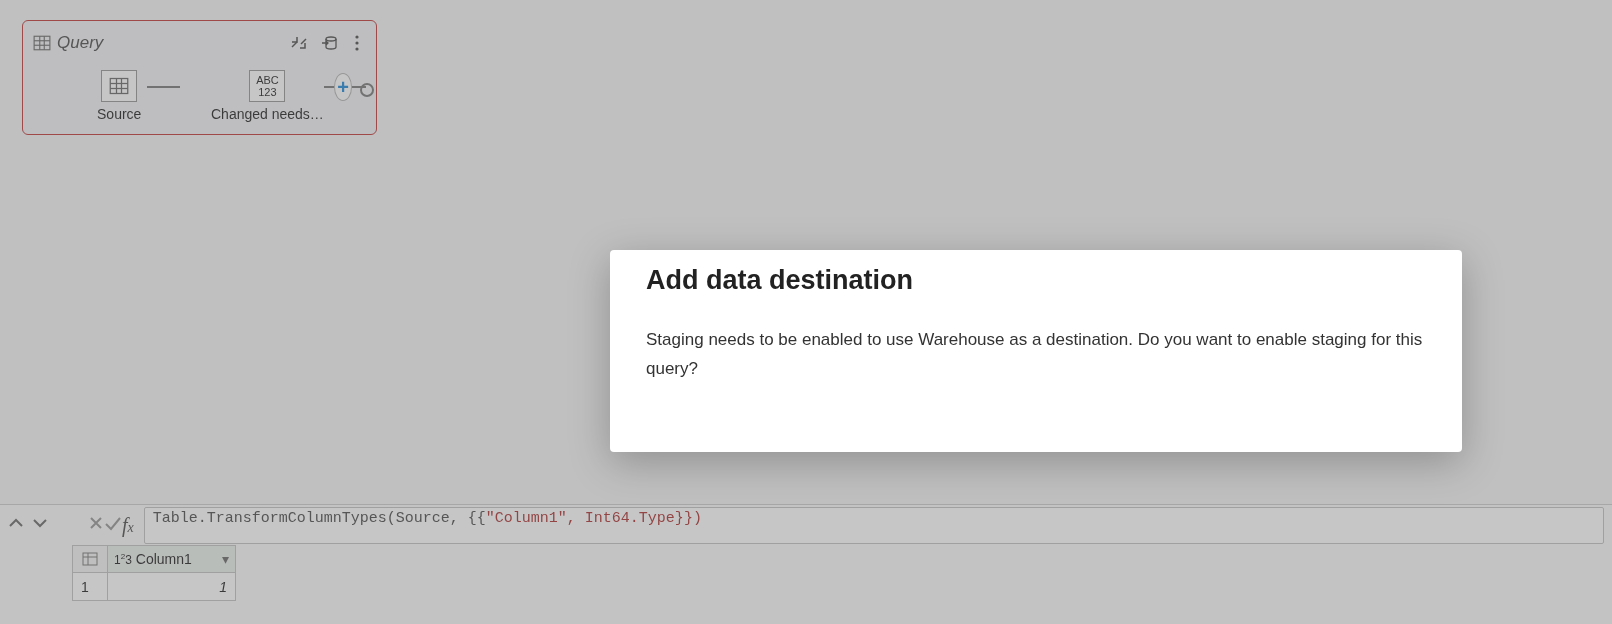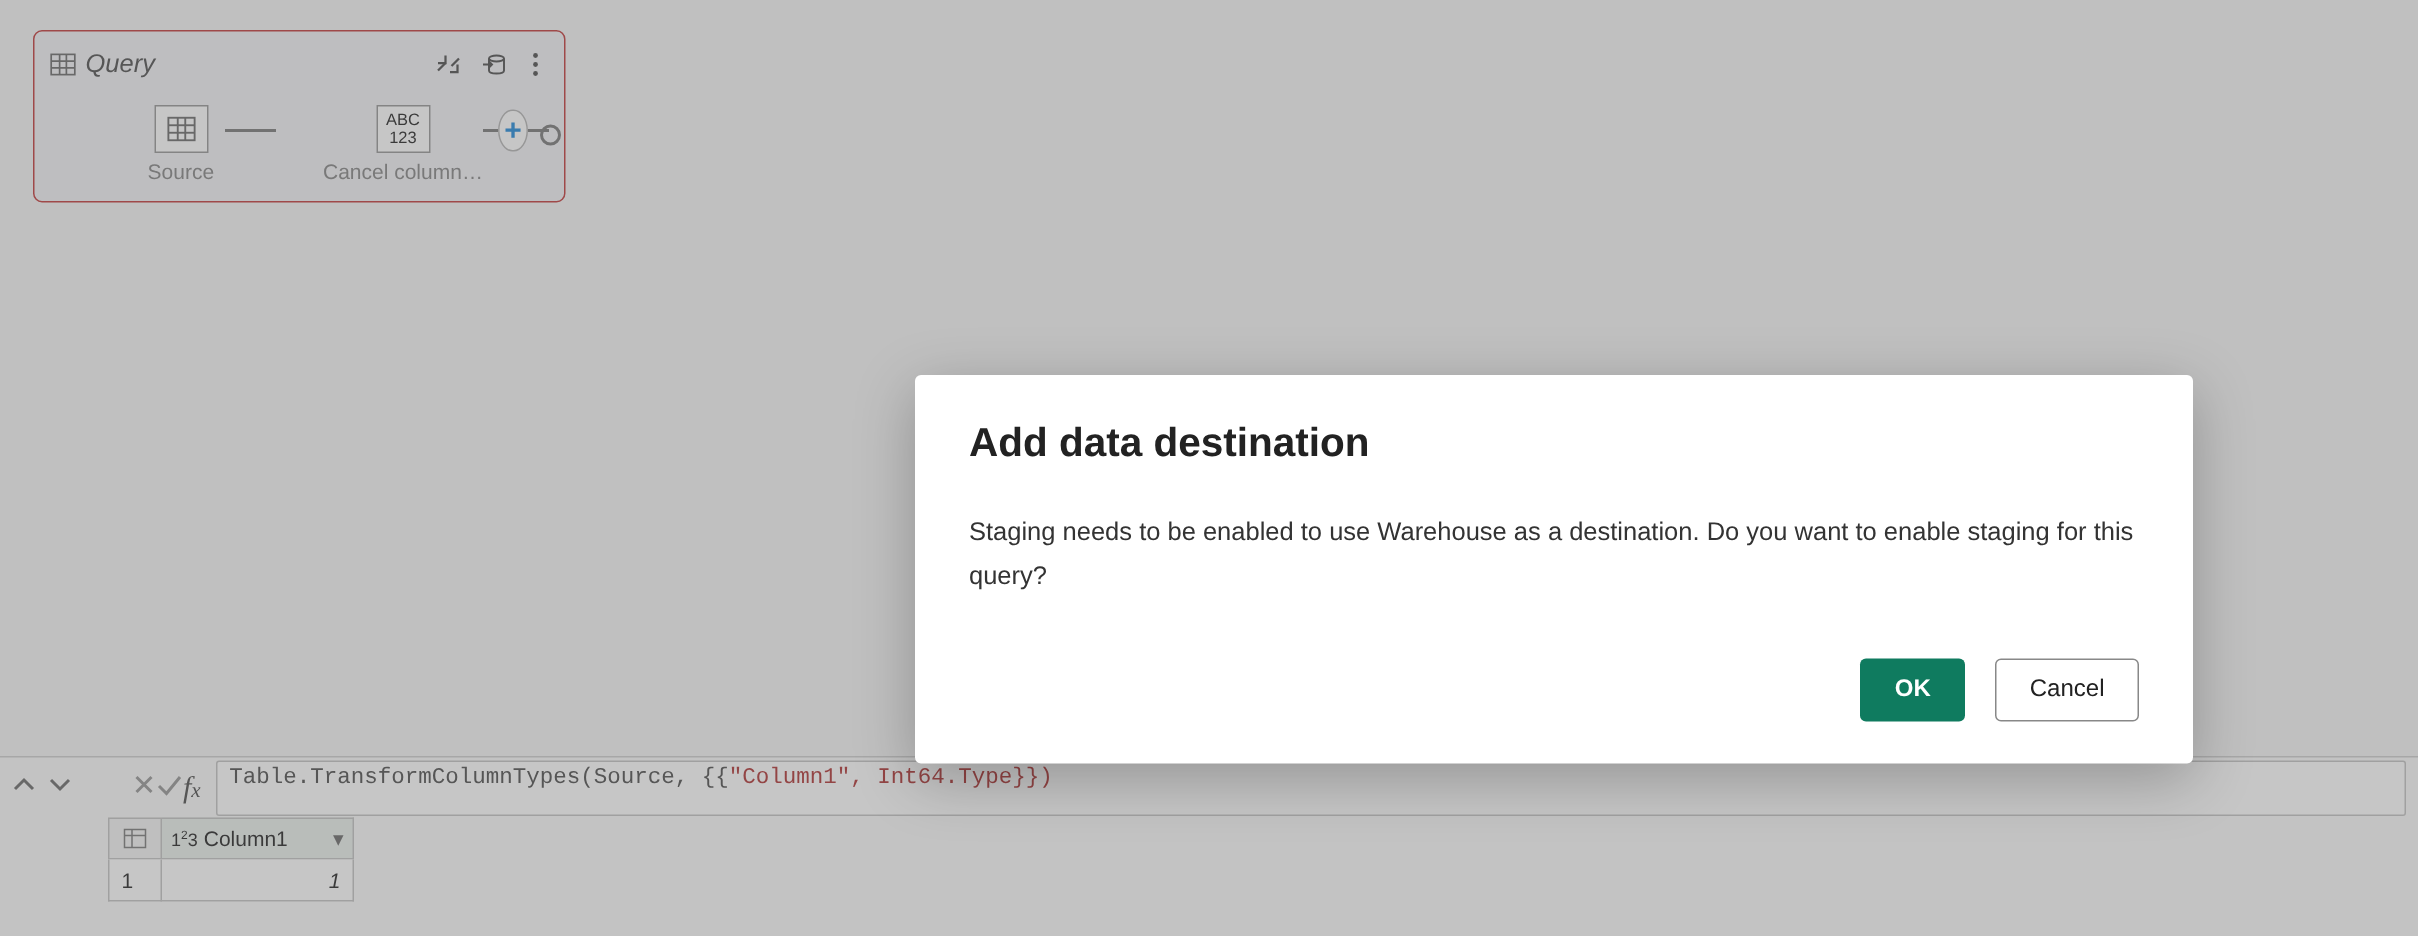--- a/index.html
+++ b/index.html
@@ -81,21 +81,21 @@
       width: 36px;
       height: 32px;
       background: #fff;
       border: 1px solid #888;
       display: flex;
       align-items: center;
       justify-content: center;
     }
     .step-label {
       font-size: 14px;
-      color: #737373;
+      color: #000000;
       margin-top: 4px;
       white-space: nowrap;
       overflow: hidden;
       text-overflow: ellipsis;
       max-width: 140px;
       text-align: center;
     }
     .step-conn {
       width: 52px;
       height: 2px;
@@ -238,21 +238,21 @@
     
     .dialog {
       position: absolute;
       top: 250px;
       left: 610px;
       width: 852px;
       background: #fff;
       border-radius: 4px;
       box-shadow: 0 10px 40px rgba(0,0,0,0.25);
       z-index: 10;
-      padding: 30px 36px 28px 36px;
+      padding: 15px 36px 28px 36px;
     }
     .dialog-title {
       font-size: 27px;
       font-weight: 600;
       color: #222;
       margin-bottom: 30px;
     }
     .dialog-body {
       font-size: 17px;
       color: #333;
@@ -338,21 +338,21 @@
             </svg>
         </div>
         <div class="step-label">Source</div>
       </div>
       <div class="step-conn"></div>
       <div class="step" style="width:130px;margin-left:31px;">
         <div class="step-thumb abc-thumb">
           <span>ABC</span>
             <span>123</span>
         </div>
-        <div class="step-label">Cancel column…</div>
+        <div class="step-label">Changed needs…</div>
       </div>
       <div class="step-conn2" style="width:16px;"></div>
       <div class="add-circle">+</div>
       <div class="step-conn2" style="width:22px;"></div>
       <div class="end-dot"></div>
     </div>
   </div>
 </div>
 
 <div class="bottom-area toolbar-separator">
@@ -406,17 +406,13 @@
       <div class="cell">1</div>
     </div>
   </div>
 </div>
 
 <div class="overlay"></div>
 
 <div class="dialog">
   <div class="dialog-title">Add data destination</div>
   <div class="dialog-body">Staging needs to be enabled to use Warehouse as a destination. Do you want to enable staging for this query?</div>
-  <div class="dialog-buttons">
-    <button class="btn btn-primary">OK</button>
-    <button class="btn btn-secondary">Cancel</button>
-  </div>
 </div>
 
 </body></html>

